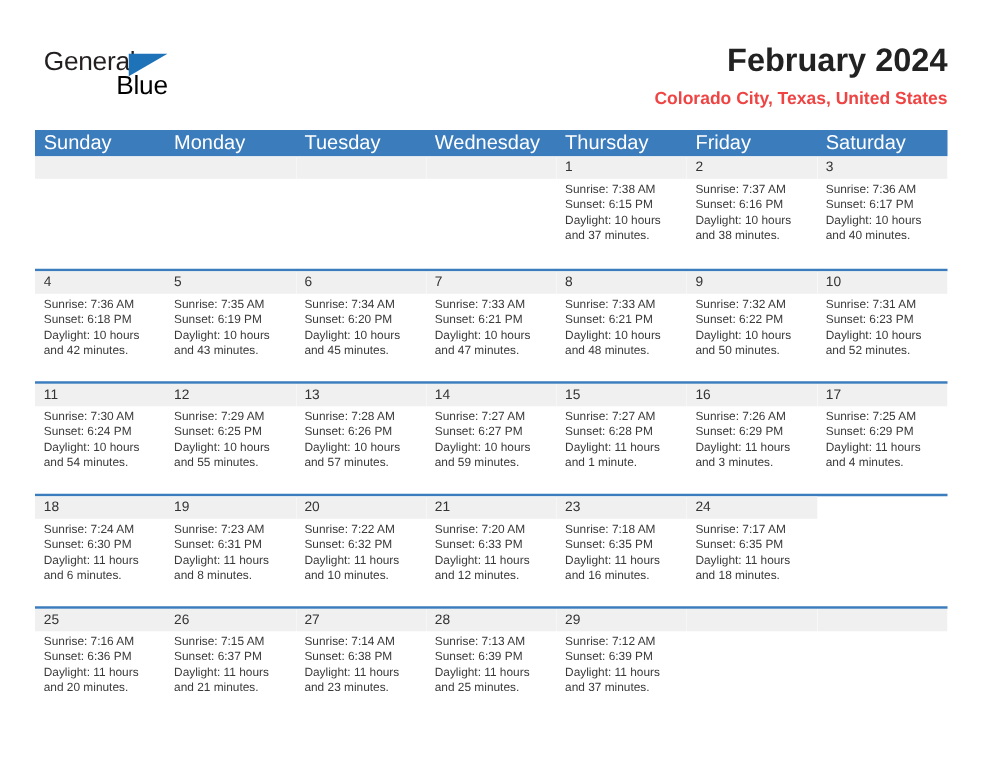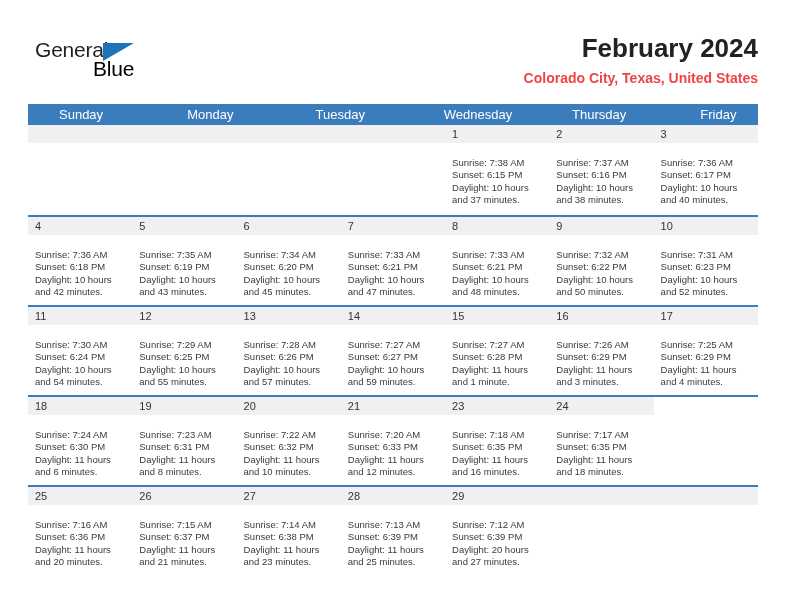--- a/index.html
+++ b/index.html
@@ -96,27 +96,26 @@
 
   .weekday-row {
     display: flex;
     background: #3b7cbd;
     height: 21px;
   }
   .weekday-cell {
     flex: 0 0 104.28px;
     width: 104.28px;
     color: #ffffff;
-    font-size: 13px;
+    font-size: 16px;
     line-height: 21px;
     padding-left: 7px;
     box-sizing: border-box;
     overflow: hidden;
     white-space: nowrap;
-    margin-left: 24px;
   }
 
   .week-row {
     display: flex;
     height: 90px;
     border-top: 2px solid #3b7cbd;
     box-sizing: border-box;
   }
   .week-row:first-of-type {
     border-top: none;
@@ -137,21 +136,21 @@
     line-height: 18px;
     padding-left: 7px;
     color: #333333;
     box-sizing: border-box;
   }
   .day-cell.empty .day-number {
     background: #f0f0f0;
   }
 
   .day-info {
-    padding: 14px 5px 0 7px;
+    padding: 3px 5px 0 7px;
     font-size: 9.5px;
     line-height: 12.4px;
     color: #3a3a3a;
   }
   .day-info div {
     white-space: normal;
   }
 </style>
 </head>
 <body>
@@ -419,21 +418,21 @@
               <div>Sunrise: 7:13 AM</div>
               <div>Sunset: 6:39 PM</div>
               <div>Daylight: 11 hours and 25 minutes.</div>
             </div>
           </div>
           <div class="day-cell">
             <div class="day-number">29</div>
             <div class="day-info">
               <div>Sunrise: 7:12 AM</div>
               <div>Sunset: 6:39 PM</div>
-              <div>Daylight: 20 hours and 27 minutes.</div>
+              <div>Daylight: 11 hours and 37 minutes.</div>
             </div>
           </div>
           <div class="day-cell empty">
             <div class="day-number"></div>
           </div>
           <div class="day-cell empty">
             <div class="day-number"></div>
           </div>
         </div>
       </div>

